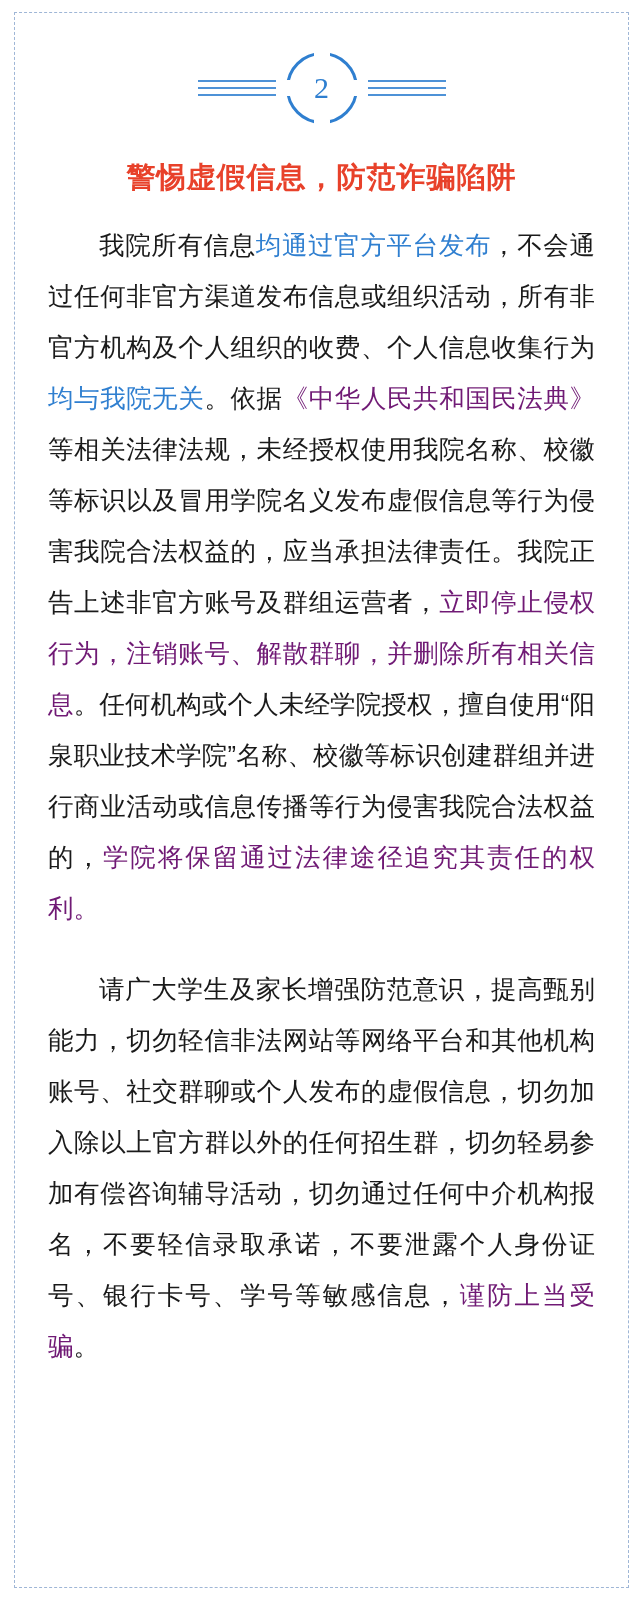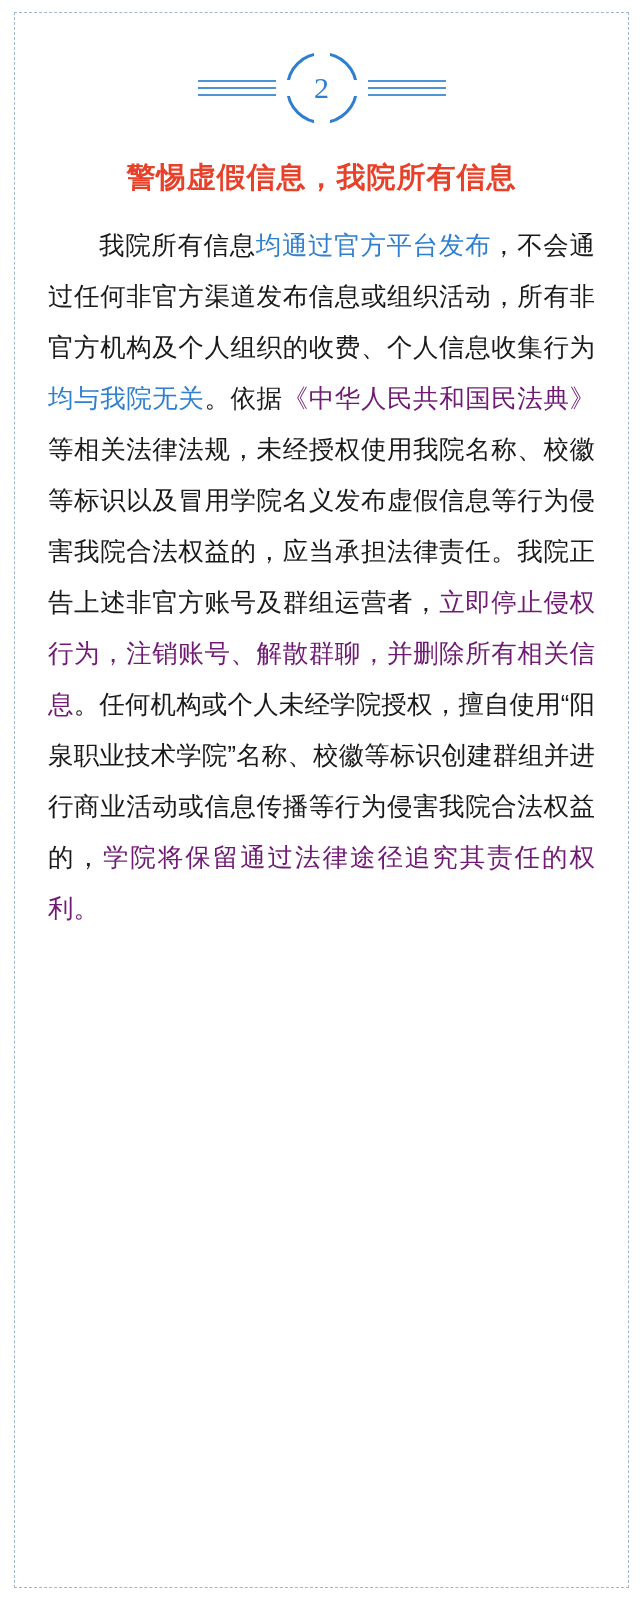--- a/index.html
+++ b/index.html
@@ -142,19 +142,20 @@
         <div class="badge-num">2</div>
       </div>
 
       <div class="rule-group">
         <div class="ln"></div>
           <div class="ln"></div>
           <div class="ln"></div>
       </div>
     </div>
 
-    <div class="heading">警惕虚假信息，我院所有信息</div>
+    <div class="heading">警惕虚假信息，防范诈骗陷阱</div>
 
     <p class="para"><span>我院所有信息</span><span class="hl-blue">均通过官方平台发布</span><span>，不会通过任何非官方渠道发布信息或组织活动，所有非官方机构及个人组织的收费、个人信息收集行为</span><span class="hl-blue">均与我院无关</span><span>。依据</span><span class="hl-red">《中华人民共和国民法典》</span><span>等相关法律法规，未经授权使用我院名称、校徽等标识以及冒用学院名义发布虚假信息等行为侵害我院合法权益的，应当承担法律责任。我院正告上述非官方账号及群组运营者，</span><span class="hl-red">立即停止侵权行为，注销账号、解散群聊，并删除所有相关信息</span><span>。任何机构或个人未经学院授权，擅自使用“阳泉职业技术学院”名称、校徽等标识创建群组并进行商业活动或信息传播等行为侵害我院合法权益的，</span><span class="hl-red">学院将保留通过法律途径追究其责任的权利。</span></p>
 
+    <p class="para second"><span>请广大学生及家长增强防范意识，提高甄别能力，切勿轻信非法网站等网络平台和其他机构账号、社交群聊或个人发布的虚假信息，切勿加入除以上官方群以外的任何招生群，切勿轻易参加有偿咨询辅导活动，切勿通过任何中介机构报名，不要轻信录取承诺，不要泄露个人身份证号、银行卡号、学号等敏感信息，</span><span class="hl-red">谨防上当受骗</span><span>。</span></p>
 
   </div>
 </div>
 
 </body></html>

